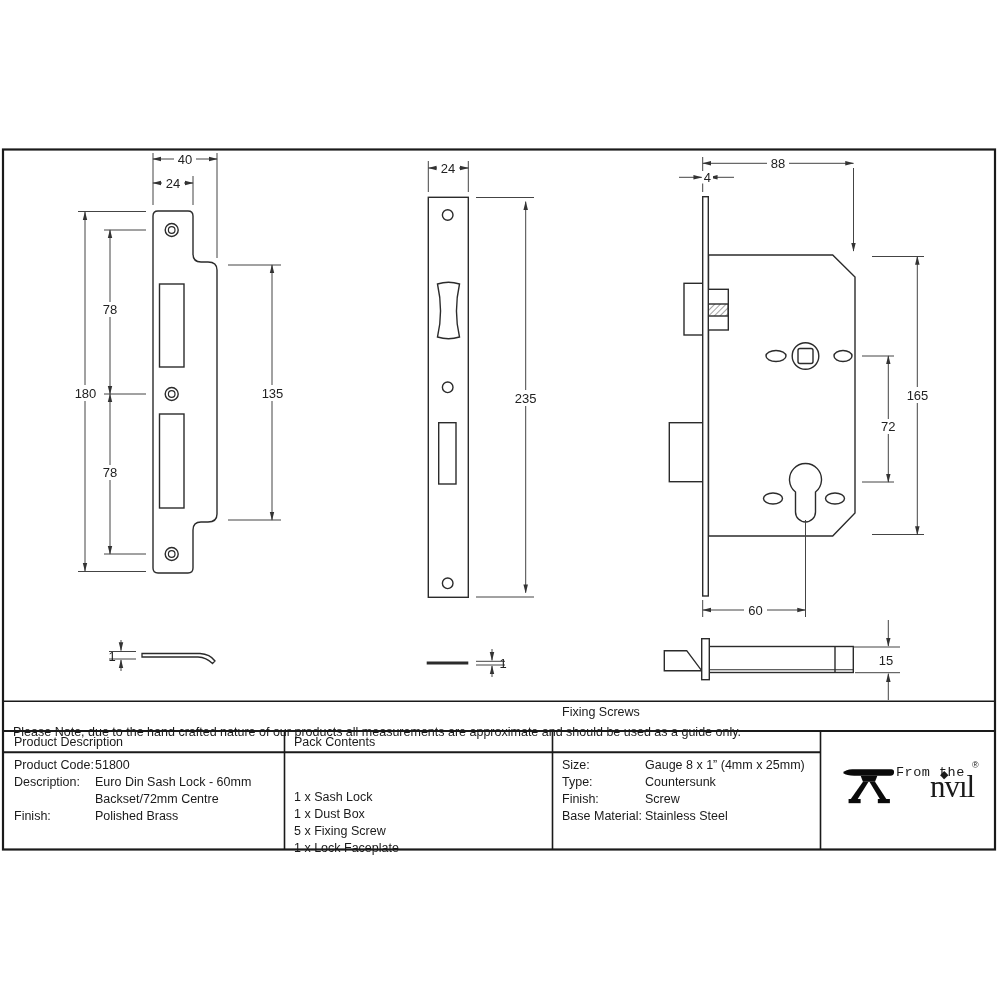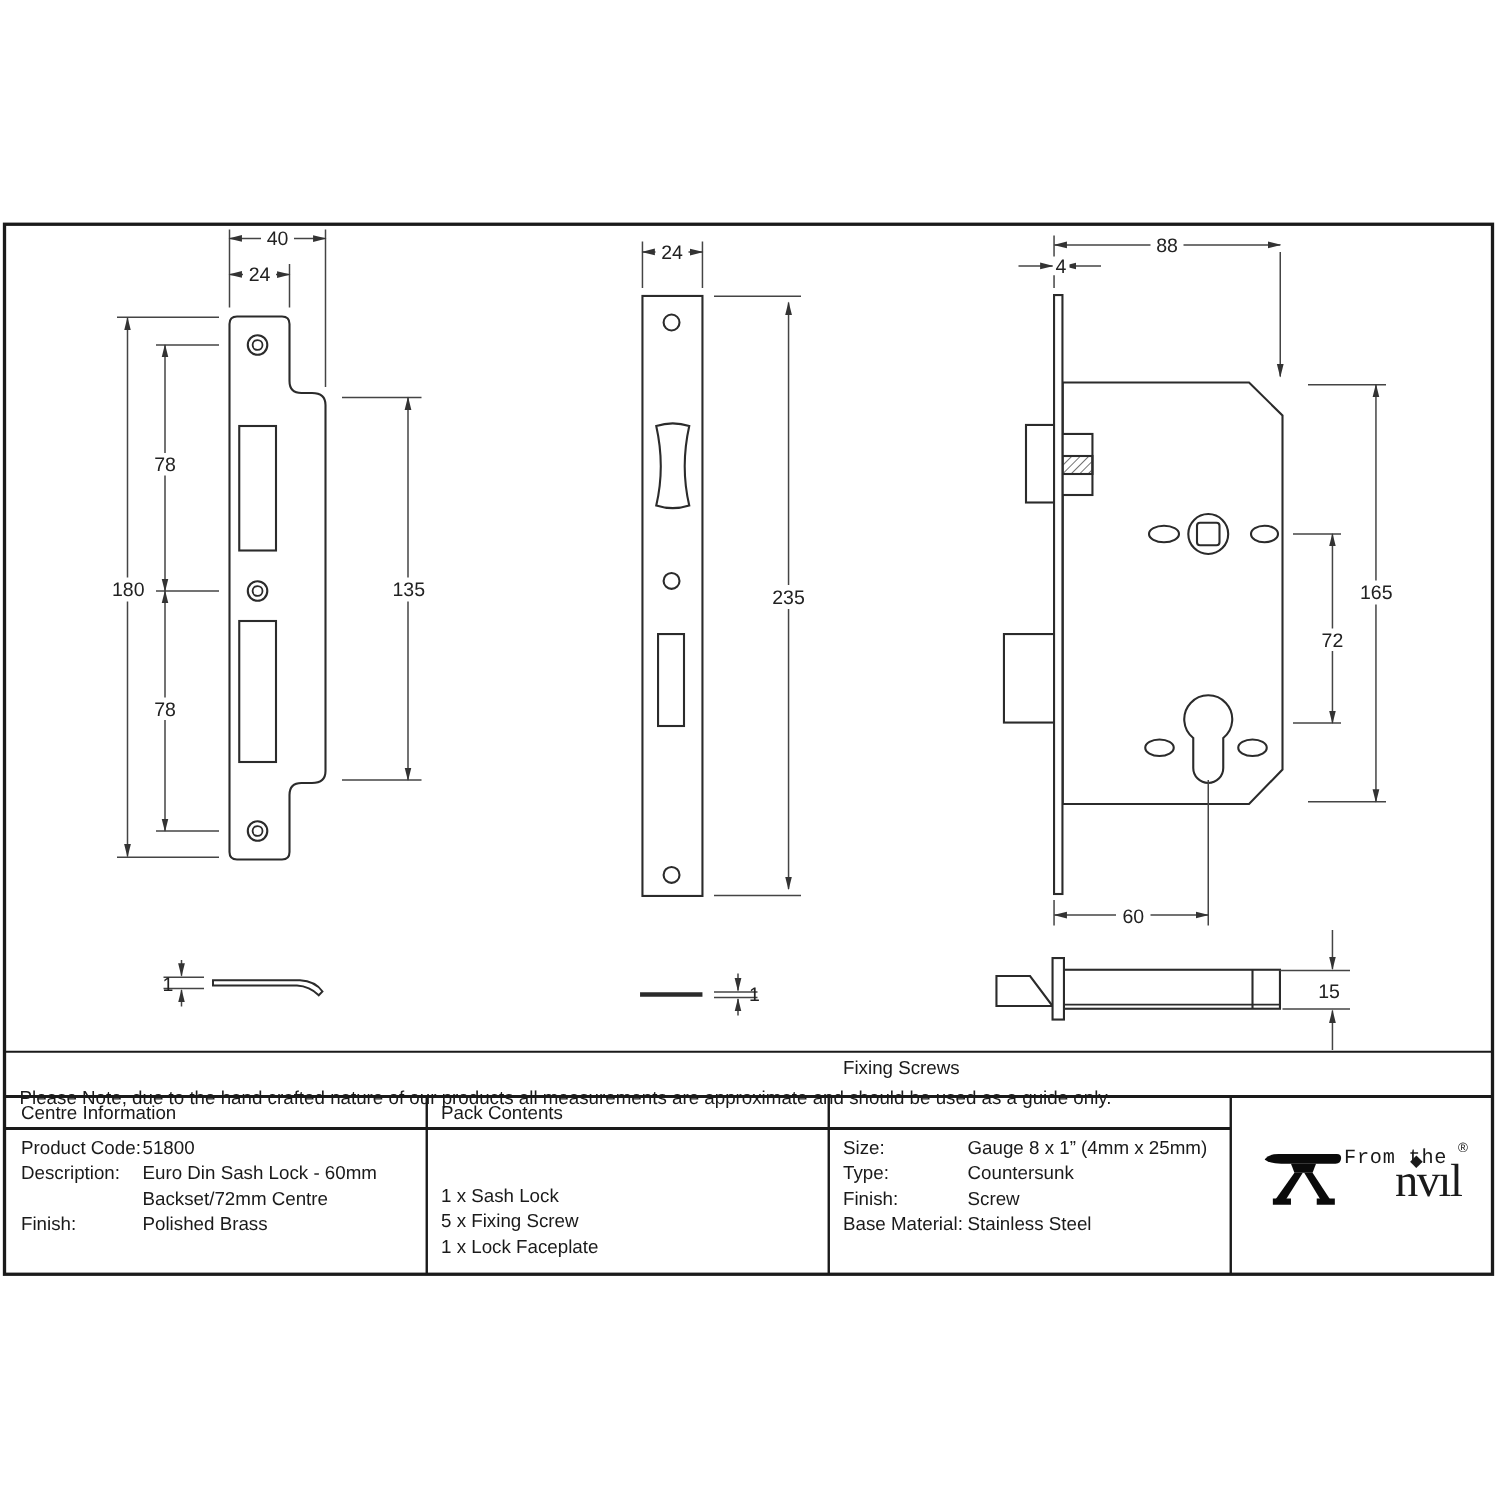--- a/index.html
+++ b/index.html
@@ -196,41 +196,42 @@
       <text x="888.3" y="426.5" text-anchor="middle" dominant-baseline="central">72</text>
       <rect x="744" y="603" width="23" height="15" fill="#fff"></rect>
       <text x="755.5" y="610.5" text-anchor="middle" dominant-baseline="central">60</text>
       <text x="886" y="660.5" text-anchor="middle" dominant-baseline="central">15</text>
     </g>
   </g>
 </svg>
 
 <div class="abs note-text" style="left:13px;top:708.5px;">Please Note, due to the hand crafted nature of our products all measurements are approximate and should be used as a guide only.</div>
 
-<div class="abs col-header" style="left:14px;top:734.5px;">Centre Information</div>
+<div class="abs col-header" style="left:14px;top:734.5px;">Product Description</div>
 <div class="abs col-header" style="left:294px;top:734.5px;">Pack Contents</div>
 <div class="abs col-header" style="left:562px;top:705px;">Fixing Screws</div>
 
 <div class="abs cell c1" style="left:14px;top:757px;width:262px;">
   <div class="row">
     <span class="lbl">Product Code:</span><span>51800</span>
   </div>
   <div class="row">
     <span class="lbl">Description:</span><span>Euro Din Sash Lock - 60mm</span>
   </div>
   <div class="row">
     <span class="lbl"></span><span>Backset/72mm Centre</span>
   </div>
   <div class="row">
     <span class="lbl">Finish:</span><span>Polished Brass</span>
   </div>
 </div>
 
 <div class="abs cell" style="left:294px;top:757px;width:250px;margin-top:32px;">
   <div class="row">1 x Sash Lock</div>
+  <div class="row">1 x Dust Box</div>
   <div class="row">5 x Fixing Screw</div>
   <div class="row">1 x Lock Faceplate</div>
 </div>
 
 <div class="abs cell c3" style="left:562px;top:757px;width:250px;">
   <div class="row">
     <span class="lbl">Size:</span><span>Gauge 8 x 1” (4mm x 25mm)</span>
   </div>
   <div class="row">
     <span class="lbl">Type:</span><span>Countersunk</span>

